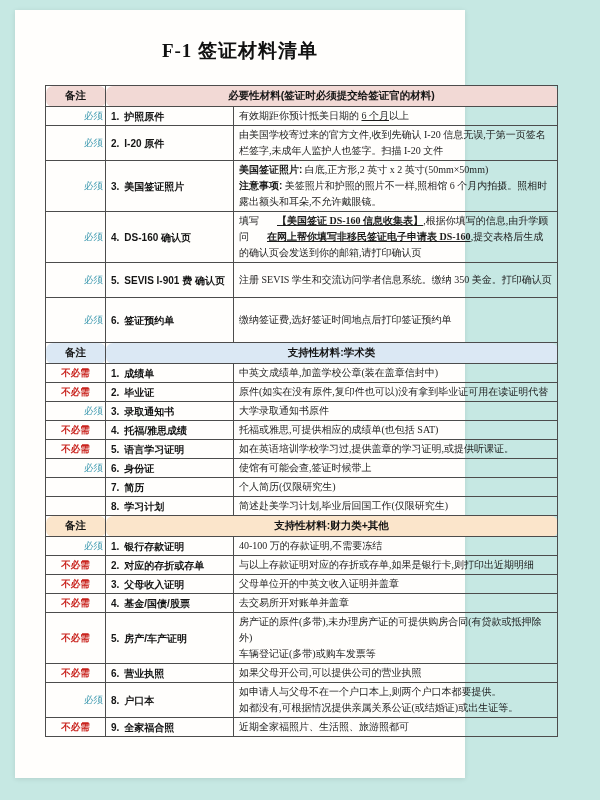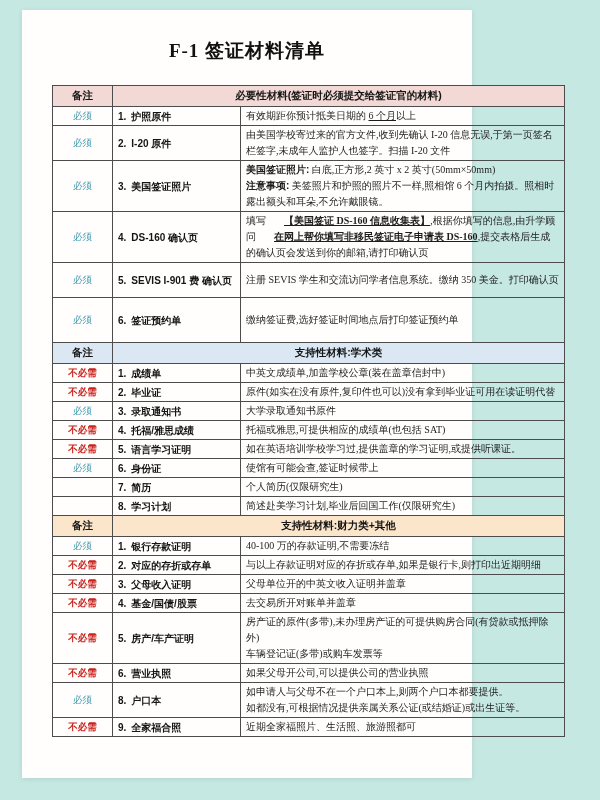--- a/index.html
+++ b/index.html
@@ -4,21 +4,21 @@
 <style>
   html,body { margin:0; padding:0; }
   body {
     width:600px; height:800px;
     background:#c6e8e3;
     font-family:"Liberation Sans","DejaVu Sans",sans-serif;
     position:relative;
     overflow:hidden;
   }
   .page {
-    position:absolute; left:22px; top:10px;
+    position:absolute; left:15px; top:10px;
     width:450px; height:768px;
     background:#fffefc;
     box-shadow:0 1px 5px rgba(0,0,0,0.10);
   }
   .title {
     text-align:center;
     margin:0; padding-top:28px;
     font-size:19px; font-weight:bold;
     color:#111;
     font-family:"Liberation Serif","DejaVu Serif",serif;
@@ -31,29 +31,29 @@
     table-layout:fixed;
   }
   td {
     border:1px solid #4c4c4c;
     padding:1px 5px;
     vertical-align:middle;
     word-break:break-word;
   }
   tr.sec-hdr td {
     font-weight:bold; font-size:10.5px; color:#151515;
-    text-align:center; padding:3px 4px;
+    text-align:center; padding:3px 4px;border-radius:7px;
   }
   tr.sec-hdr.s1 td { background:#f2d9d5; }
   tr.sec-hdr.s2 td { background:#dbe8f4; }
   tr.sec-hdr.s3 td { background:#fbe5cb; }
   .note-cell {
     text-align:center; font-size:9.5px; padding:1px 2px;
   }
-  .note-must    { color:#3f9ab0; }
+  .note-must    { color:#3f9ab0;text-align:right; }
   .note-notneed { color:#c9231d; font-weight:bold; }
   .note-ifhave  { color:#8a9a33; }
   .item-cell {
     font-weight:bold; font-size:10px; color:#141414; line-height:1.5;
   }
   .item-flex { display:flex; }
   .item-num { flex:0 0 auto; margin-right:5px; }
   .item-name { flex:1 1 auto; }
   .desc-cell {
     font-size:10px; color:#1d1d1d;

